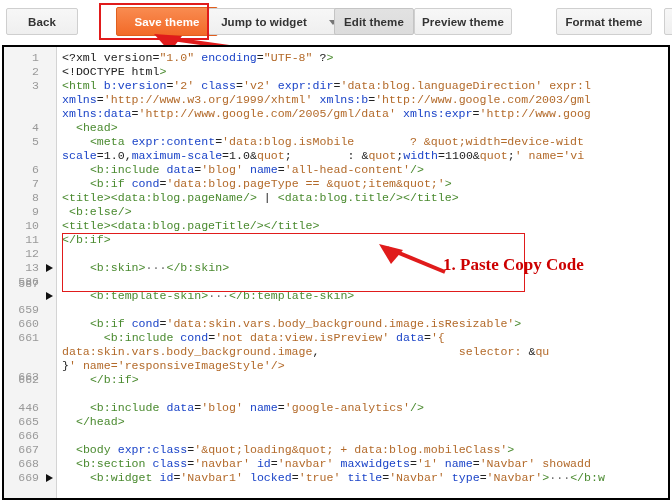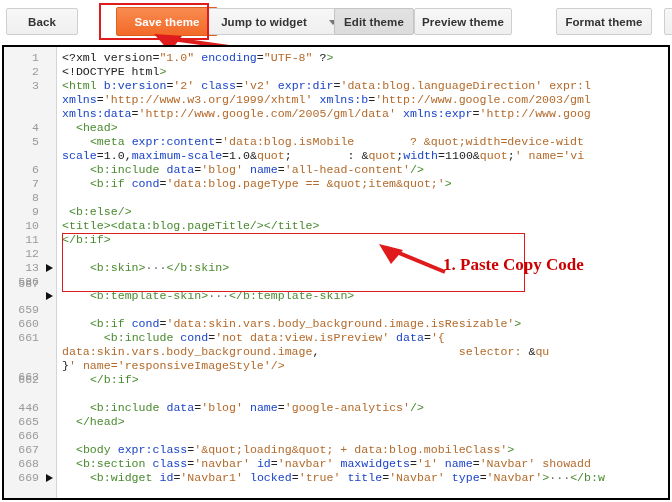--- a/index.html
+++ b/index.html
@@ -223,20 +223,21 @@
         <div class="cl" style="top: 4px;"><span class="p">&lt;?xml version=</span><span class="v">"1.0"</span><span class="p"> </span><span class="a">encoding</span><span class="p">=</span><span class="v">"UTF-8"</span><span class="p"> </span><span class="p">?</span><span class="t">&gt;</span></div>
         <div class="cl" style="top: 18px;"><span class="p">&lt;!DOCTYPE html</span><span class="t">&gt;</span></div>
         <div class="cl" style="top: 32px;"><span class="t">&lt;html</span><span class="p"> </span><span class="a">b:version</span><span class="p">=</span><span class="v">'2'</span><span class="p"> </span><span class="a">class</span><span class="p">=</span><span class="v">'v2'</span><span class="p"> </span><span class="a">expr:dir</span><span class="p">=</span><span class="v">'data:blog.languageDirection'</span><span class="p"> </span><span class="v">expr:l</span></div>
         <div class="cl" style="top: 46px;"><span class="a">xmlns</span><span class="p">=</span><span class="v">'http://www.w3.org/1999/xhtml'</span><span class="p"> </span><span class="a">xmlns:b</span><span class="p">=</span><span class="v">'http://www.google.com/2003/gml</span></div>
         <div class="cl" style="top: 60px;"><span class="a">xmlns:data</span><span class="p">=</span><span class="v">'http://www.google.com/2005/gml/data'</span><span class="p"> </span><span class="a">xmlns:expr</span><span class="p">=</span><span class="v">'http://www.goog</span></div>
         <div class="cl" style="top: 74px;"><span class="p"> </span><span class="p"> </span><span class="t">&lt;head</span><span class="t">&gt;</span></div>
         <div class="cl" style="top: 88px;"><span class="p"> </span><span class="p"> </span><span class="p"> </span><span class="p"> </span><span class="t">&lt;meta</span><span class="p"> </span><span class="a">expr:content</span><span class="p">=</span><span class="v">'data:blog.isMobile        ? &amp;quot;width=device-widt</span></div>
         <div class="cl" style="top: 102px;"><span class="a">scale</span><span class="p">=</span><span class="p">1</span><span class="p">.</span><span class="p">0</span><span class="p">,</span><span class="a">maximum-scale</span><span class="p">=</span><span class="p">1</span><span class="p">.</span><span class="p">0</span><span class="p">&amp;</span><span class="v">quot</span><span class="p">;</span><span class="p"> </span><span class="p"> </span><span class="p"> </span><span class="p"> </span><span class="p"> </span><span class="p"> </span><span class="p"> </span><span class="p"> </span><span class="p">:</span><span class="p"> </span><span class="p">&amp;</span><span class="v">quot</span><span class="p">;</span><span class="a">width</span><span class="p">=</span><span class="p">1</span><span class="p">1</span><span class="p">0</span><span class="p">0</span><span class="p">&amp;</span><span class="v">quot</span><span class="p">;</span><span class="v">' name='</span><span class="v">vi</span></div>
         <div class="cl" style="top: 116px;"><span class="p"> </span><span class="p"> </span><span class="p"> </span><span class="p"> </span><span class="t">&lt;b:include</span><span class="p"> </span><span class="a">data</span><span class="p">=</span><span class="v">'blog'</span><span class="p"> </span><span class="a">name</span><span class="p">=</span><span class="v">'all-head-content'</span><span class="t">/</span><span class="t">&gt;</span></div>
         <div class="cl" style="top: 130px;"><span class="p"> </span><span class="p"> </span><span class="p"> </span><span class="p"> </span><span class="t">&lt;b:if</span><span class="p"> </span><span class="a">cond</span><span class="p">=</span><span class="v">'data:blog.pageType == &amp;quot;item&amp;quot;'</span><span class="t">&gt;</span></div>
+        <div class="cl" style="top: 144px;"><span class="t">&lt;title</span><span class="t">&gt;</span><span class="t">&lt;data:blog.pageName/</span><span class="t">&gt;</span><span class="p"> </span><span class="p">|</span><span class="p"> </span><span class="t">&lt;data:blog.title/</span><span class="t">&gt;</span><span class="t">&lt;/title</span><span class="t">&gt;</span></div>
         <div class="cl" style="top: 158px;"><span class="p"> </span><span class="t">&lt;b:else/</span><span class="t">&gt;</span></div>
         <div class="cl" style="top: 172px;"><span class="t">&lt;title</span><span class="t">&gt;</span><span class="t">&lt;data:blog.pageTitle/</span><span class="t">&gt;</span><span class="t">&lt;/title</span><span class="t">&gt;</span></div>
         <div class="cl" style="top: 186px;"><span class="t">&lt;/b:if</span><span class="t">&gt;</span></div>
         <div class="cl" style="top: 200px;"></div>
         <div class="cl" style="top: 214px;"><span class="p"> </span><span class="p"> </span><span class="p"> </span><span class="p"> </span><span class="t">&lt;b:skin</span><span class="t">&gt;</span><span class="e">·</span><span class="e">·</span><span class="e">·</span><span class="t">&lt;/b:skin</span><span class="t">&gt;</span></div>
         <div class="cl" style="top: 228px;"></div>
         <div class="cl" style="top: 242px;"><span class="p"> </span><span class="p"> </span><span class="p"> </span><span class="p"> </span><span class="t">&lt;b:template-skin</span><span class="t">&gt;</span><span class="e">·</span><span class="e">·</span><span class="e">·</span><span class="t">&lt;/b:template-skin</span><span class="t">&gt;</span></div>
         <div class="cl" style="top: 256px;"></div>
         <div class="cl" style="top: 270px;"><span class="p"> </span><span class="p"> </span><span class="p"> </span><span class="p"> </span><span class="t">&lt;b:if</span><span class="p"> </span><span class="a">cond</span><span class="p">=</span><span class="v">'data:skin.vars.body_background.image.isResizable'</span><span class="t">&gt;</span></div>
         <div class="cl" style="top: 284px;"><span class="p"> </span><span class="p"> </span><span class="p"> </span><span class="p"> </span><span class="p"> </span><span class="p"> </span><span class="t">&lt;b:include</span><span class="p"> </span><span class="a">cond</span><span class="p">=</span><span class="v">'not data:view.isPreview'</span><span class="p"> </span><span class="a">data</span><span class="p">=</span><span class="v">'{</span></div>

